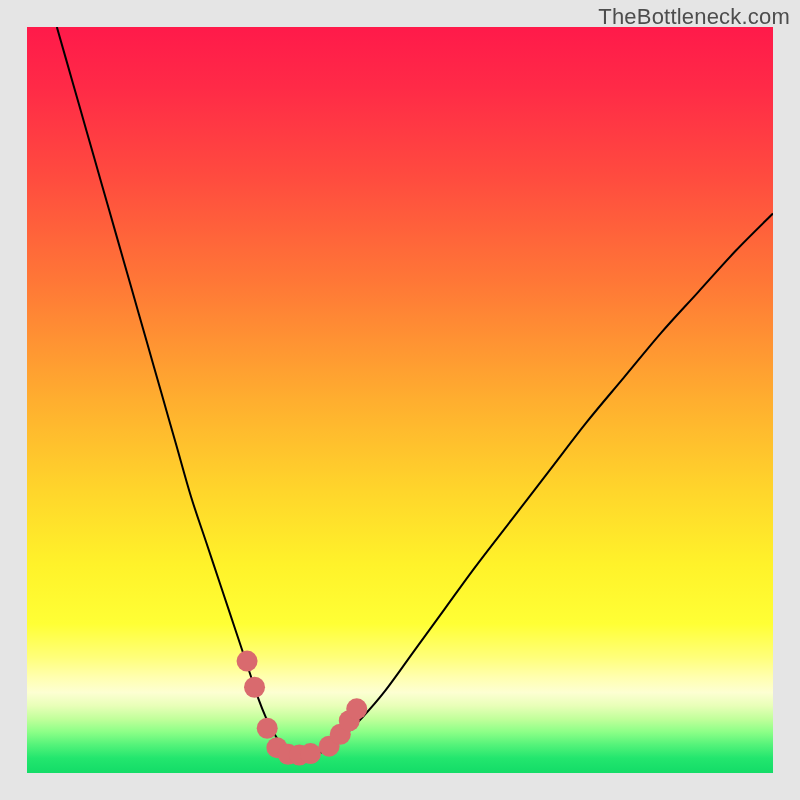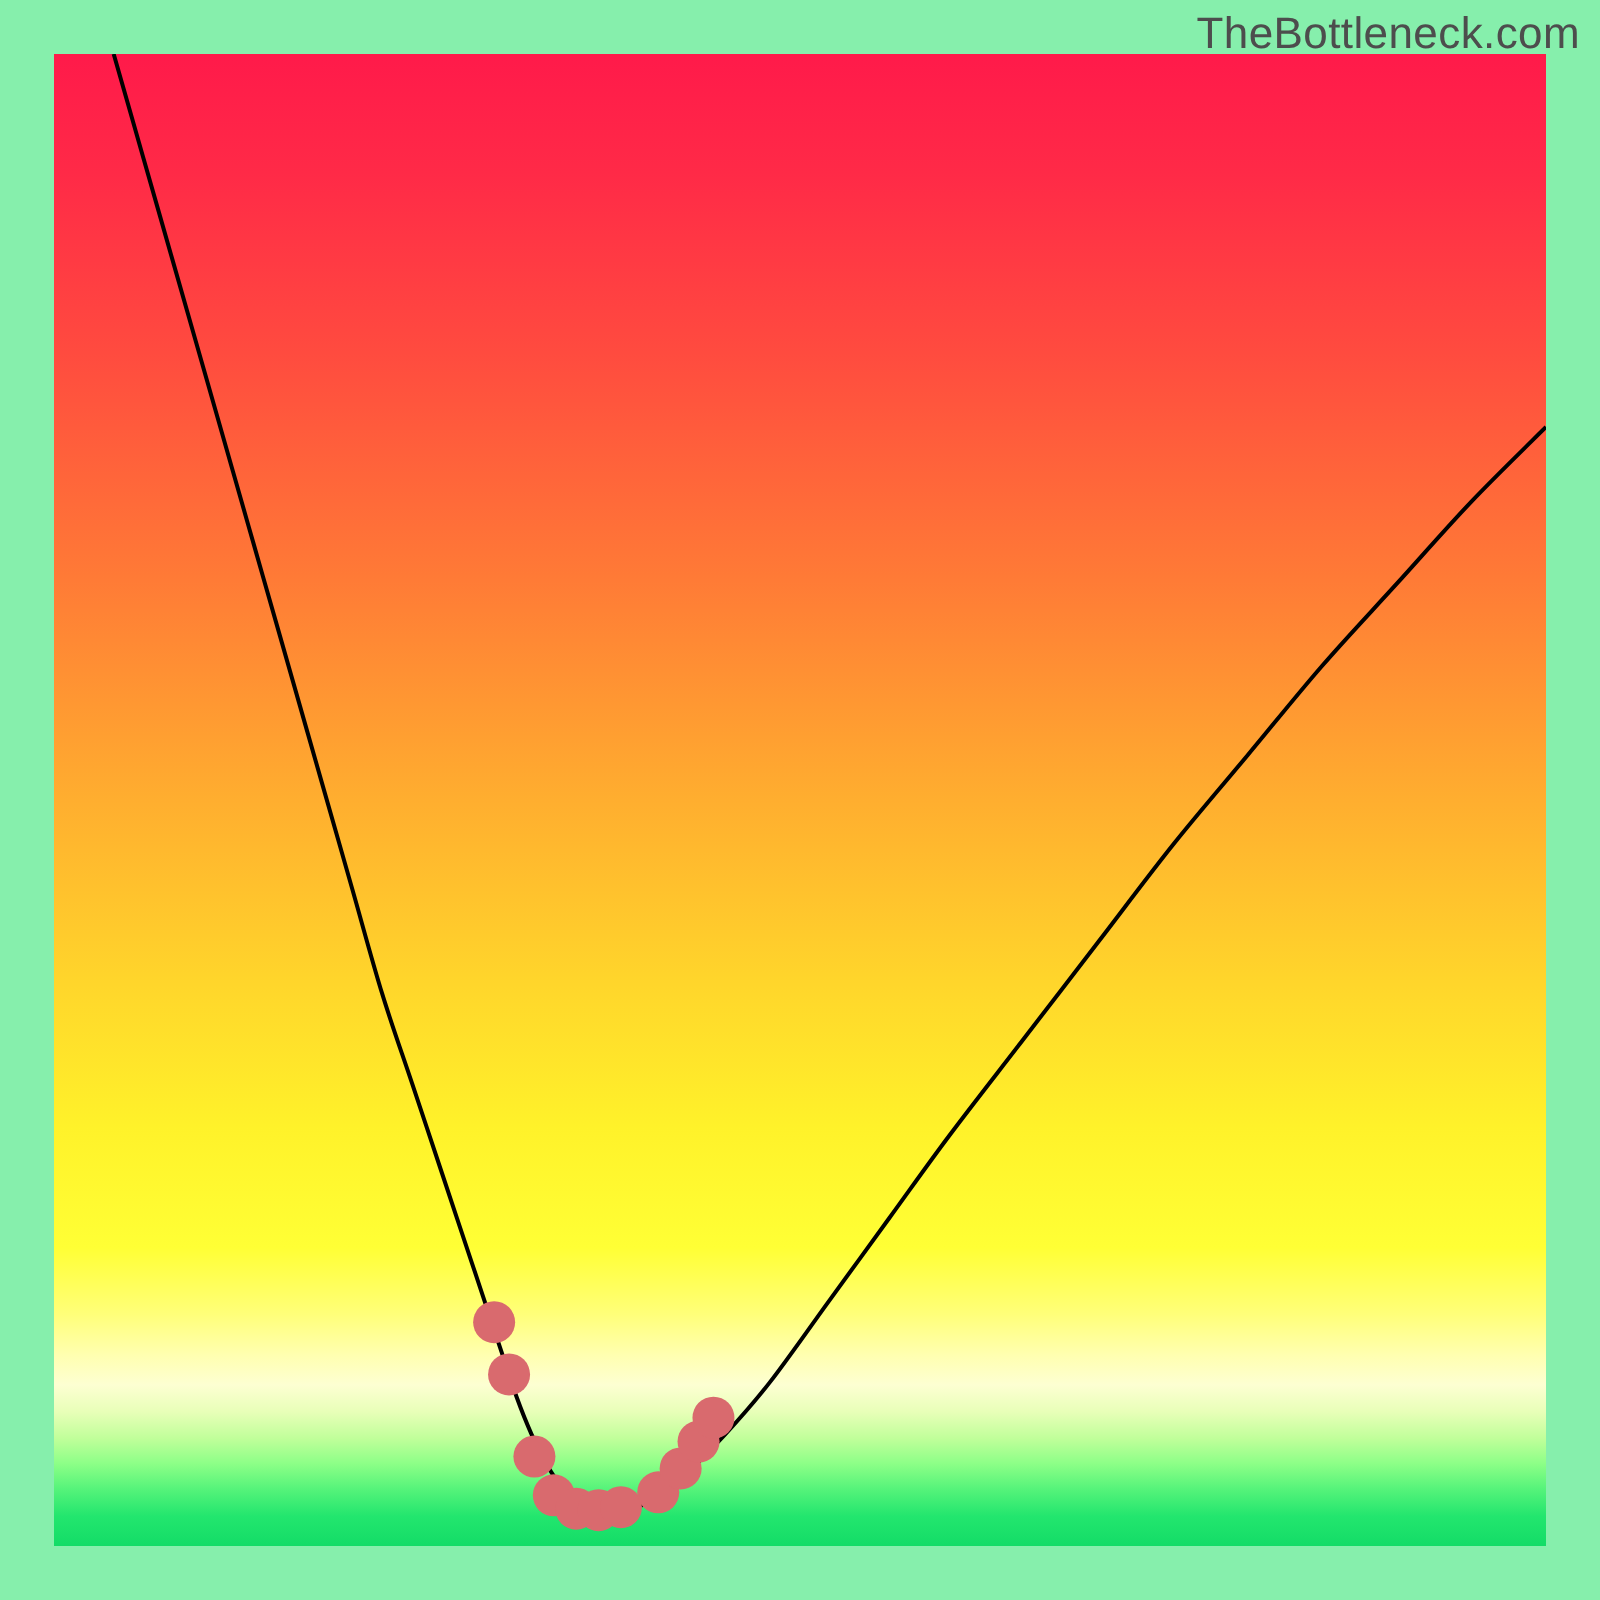--- a/index.html
+++ b/index.html
@@ -10,21 +10,21 @@
     overflow: hidden;
     background: #000;
     font-family: Arial, Helvetica, sans-serif;
   }
   .frame {
     position: absolute;
     left: 0;
     top: 0;
     width: 800px;
     height: 800px;
-    background: #86efac;
+    background: #e5e5e5;
   }
   .plot-area {
     position: absolute;
     left: 27px;
     top: 27px;
     width: 746px;
     height: 746px;
     overflow: hidden;
   }
   .gradient {

